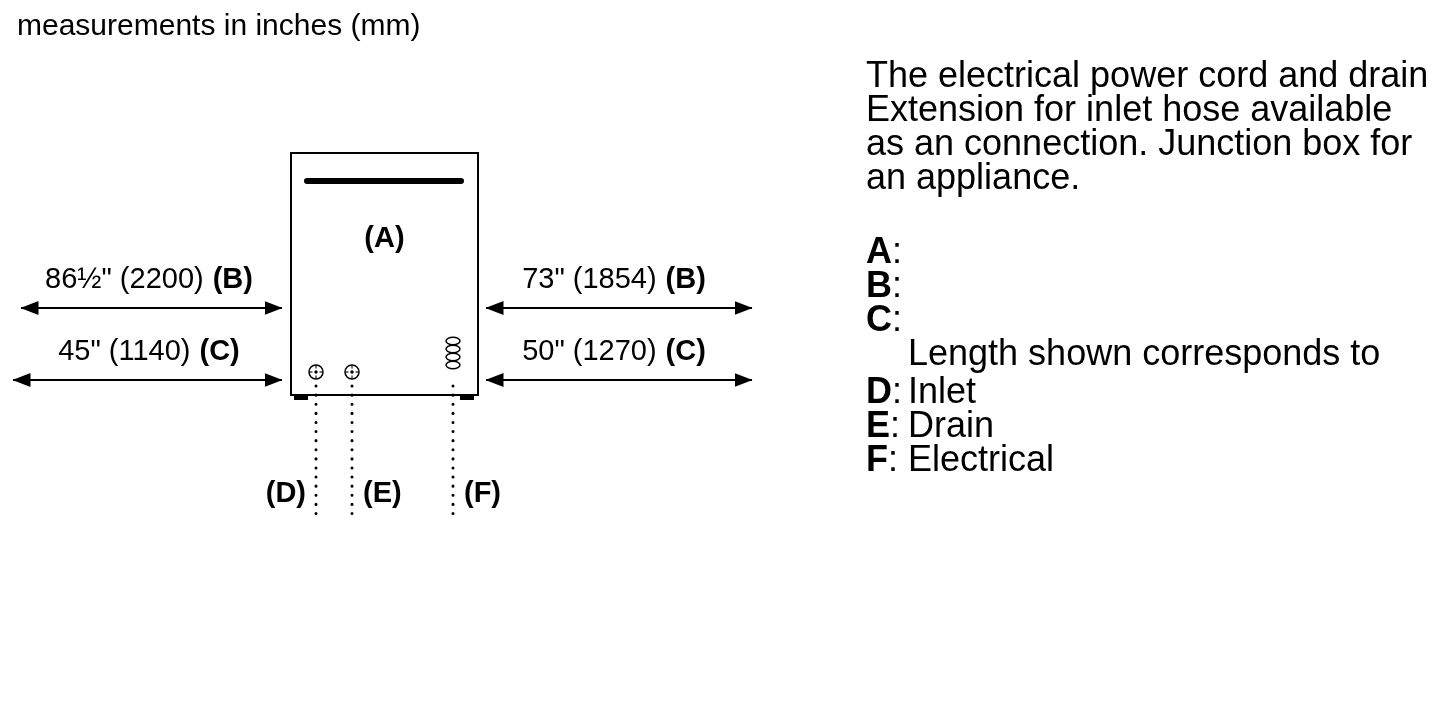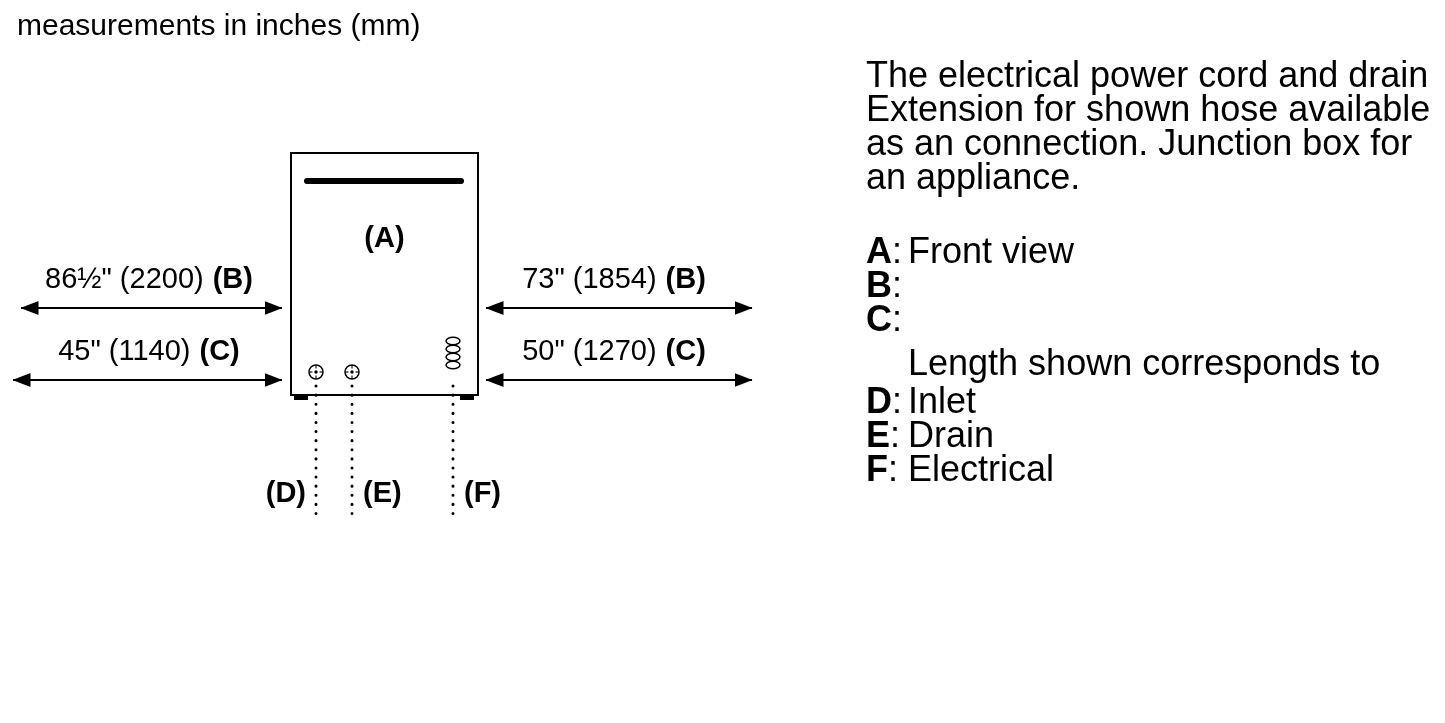--- a/index.html
+++ b/index.html
@@ -67,21 +67,21 @@
     width: 565px;
     font-size: 36px;
     line-height: 34px;
   }
   .para-line { white-space: nowrap; }
 
   .legend { margin-top: 40px; }
   .legend-row { display: flex; }
   .legend-keycell { flex: 0 0 42px; width: 42px; }
   .legend-key { font-weight: bold; }
-  .legend-cont { padding-left: 42px; white-space: nowrap; margin-top: 10px; }
+  .legend-cont { padding-left: 42px; white-space: nowrap; }
   .legend-row.gap-above { margin-top: 4px; }
 </style>
 </head>
 <body>
 
 <div class="canvas">
 
   <div class="title">measurements in inches (mm)</div>
 
   <svg class="diagram-svg" width="790" height="560" viewBox="0 0 790 560">
@@ -152,29 +152,28 @@
       <span class="dim-key">(C)</span>
   </div>
 
   <div class="conn-label d">(D)</div>
   <div class="conn-label e">(E)</div>
   <div class="conn-label f">(F)</div>
 
   <div class="notes">
     <div>
       <div class="para-line">The electrical power cord and drain</div>
-      <div class="para-line">Extension for shown hose available</div>
+      <div class="para-line">Extension for inlet hose available</div>
       <div class="para-line">as an connection. Junction box for</div>
       <div class="para-line">an appliance.</div>
     </div>
 
     <div class="legend">
       <div class="legend-row">
         <span class="legend-keycell"><span class="legend-key">A</span><span>:</span></span>
-        <span>Front view</span>
       </div>
       <div class="legend-row">
         <span class="legend-keycell"><span class="legend-key">B</span><span>:</span></span>
       </div>
       <div class="legend-row">
         <span class="legend-keycell"><span class="legend-key">C</span><span>:</span></span>
       </div>
       <div class="legend-cont">Length shown corresponds to</div>
       <div class="legend-row gap-above">
         <span class="legend-keycell"><span class="legend-key">D</span><span>:</span></span>

